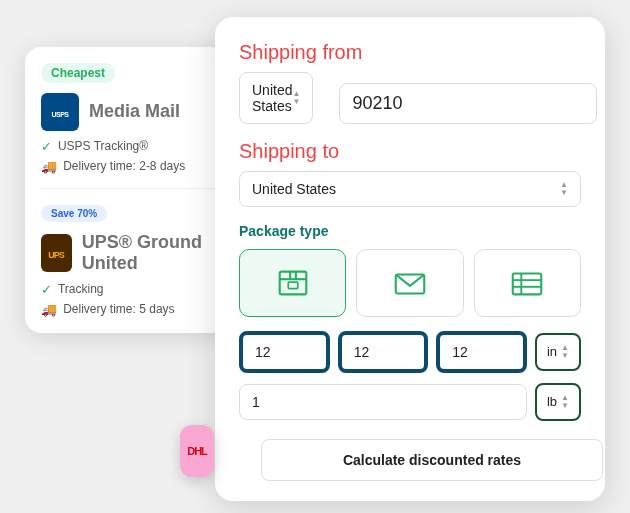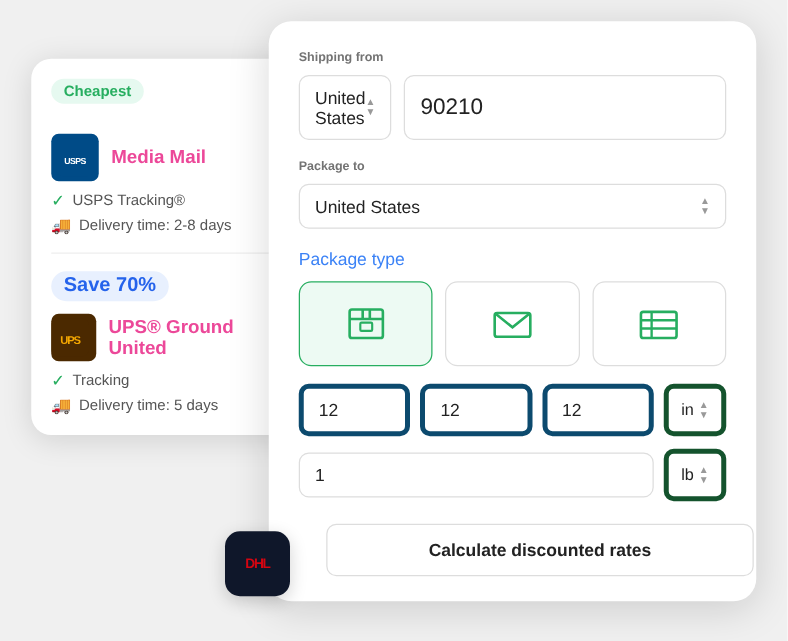--- a/index.html
+++ b/index.html
@@ -35,21 +35,21 @@
     }
 
     .badge-cheapest {
       display: inline-block;
       background: #e6f9f0;
       color: #27ae60;
       font-size: 12px;
       font-weight: 600;
       border-radius: 20px;
       padding: 3px 10px;
-      margin-bottom: 24px;
+      margin-bottom: 10px;
     }
 
     .carrier-row {
       display: flex;
       align-items: center;
       gap: 10px;
       margin-bottom: 8px;
     }
 
     .usps-logo {
@@ -60,23 +60,23 @@
       display: flex;
       align-items: center;
       justify-content: center;
       color: #fff;
       font-size: 9px;
       font-weight: 800;
       letter-spacing: -0.5px;
     }
 
     .carrier-name {
-      font-size: 15px;
+      font-size: 18px;
       font-weight: 700;
-      color: #ec4899;
+      color: #737373;
     }
 
     .detail-row {
       display: flex;
       align-items: center;
       gap: 6px;
       font-size: 12px;
       color: #555;
       margin-top: 5px;
     }
@@ -93,21 +93,21 @@
 
     .divider-card {
       border-top: 1px solid #eee;
       margin: 14px 0;
     }
 
     .badge-save {
       display: inline-block;
       background: #e8f0fe;
       color: #2563eb;
-      font-size: 16px;
+      font-size: 10px;
       font-weight: 600;
       border-radius: 20px;
       padding: 3px 10px;
       margin-bottom: 10px;
     }
 
     .ups-logo {
       width: 38px;
       height: 38px;
       background: #4b2900;
@@ -118,23 +118,23 @@
       color: #f5a800;
       font-size: 11px;
       font-weight: 900;
       letter-spacing: -1px;
     }
 
     .dhl-badge {
       position: absolute;
       bottom: 20px;
       left: 155px;
-      width: 52px;
+      width: 34px;
       height: 52px;
-      background: #0f172a;
+      background: #f9a8d4;
       border-radius: 12px;
       display: flex;
       align-items: center;
       justify-content: center;
       font-size: 11px;
       font-weight: 900;
       color: #d40511;
       box-shadow: 0 4px 14px rgba(0,0,0,0.18);
       z-index: 3;
       letter-spacing: -1px;
@@ -147,30 +147,31 @@
       top: 0;
       width: 390px;
       background: #fff;
       border-radius: 18px;
       box-shadow: 0 6px 32px rgba(0,0,0,0.15);
       padding: 24px 24px 20px;
       z-index: 2;
     }
 
     .section-label {
-      font-size: 10px;
-      font-weight: 700;
-      color: #737373;
+      font-size: 20px;
+      font-weight: 400;
+      color: #ef4444;
       margin-bottom: 8px;
     }
 
     .row-inputs {
       display: flex;
-      gap: 10px;
+      gap: 26px;
       margin-bottom: 16px;
+      align-items: flex-end;
     }
 
     .select-input {
       flex: 1.4;
       display: flex;
       align-items: center;
       justify-content: space-between;
       border: 1px solid #ddd;
       border-radius: 8px;
       padding: 9px 12px;
@@ -193,22 +194,22 @@
       border: 1px solid #ddd;
       border-radius: 8px;
       padding: 9px 12px;
       font-size: 18px;
       color: #222;
       outline: none;
     }
 
     .package-type-label {
       font-size: 14px;
-      font-weight: 400;
-      color: #3b82f6;
+      font-weight: 700;
+      color: #0f766e;
       margin-bottom: 10px;
     }
 
     .package-options {
       display: flex;
       gap: 10px;
       margin-bottom: 14px;
     }
 
     .pkg-option {
@@ -245,21 +246,21 @@
       border: 4px solid #0c4a6e;
       border-radius: 8px;
       padding: 9px 12px;
       font-size: 14px;
       color: #222;
       outline: none;
       min-width: 0;
     }
 
     .unit-select {
-      border: 4px solid #14532d;
+      border: 2px solid #14532d;
       border-radius: 8px;
       padding: 9px 10px;
       font-size: 13px;
       color: #222;
       display: flex;
       align-items: center;
       gap: 4px;
       cursor: pointer;
       background: #fff;
       white-space: nowrap;
@@ -352,21 +353,21 @@
 
     <div class="section-label">Shipping from</div>
     <div class="row-inputs">
       <div class="select-input">
         <span>United States</span>
         <span class="select-arrows">▲<br>▼</span>
       </div>
       <input class="text-input" type="text" value="90210" style="">
     </div>
 
-    <div class="section-label">Package to</div>
+    <div class="section-label">Shipping to</div>
     <div class="row-inputs">
       <div class="select-input">
         <span>United States</span>
         <span class="select-arrows">▲<br>▼</span>
       </div>
     </div>
 
     <div class="package-type-label">Package type</div>
     <div class="package-options">
 

